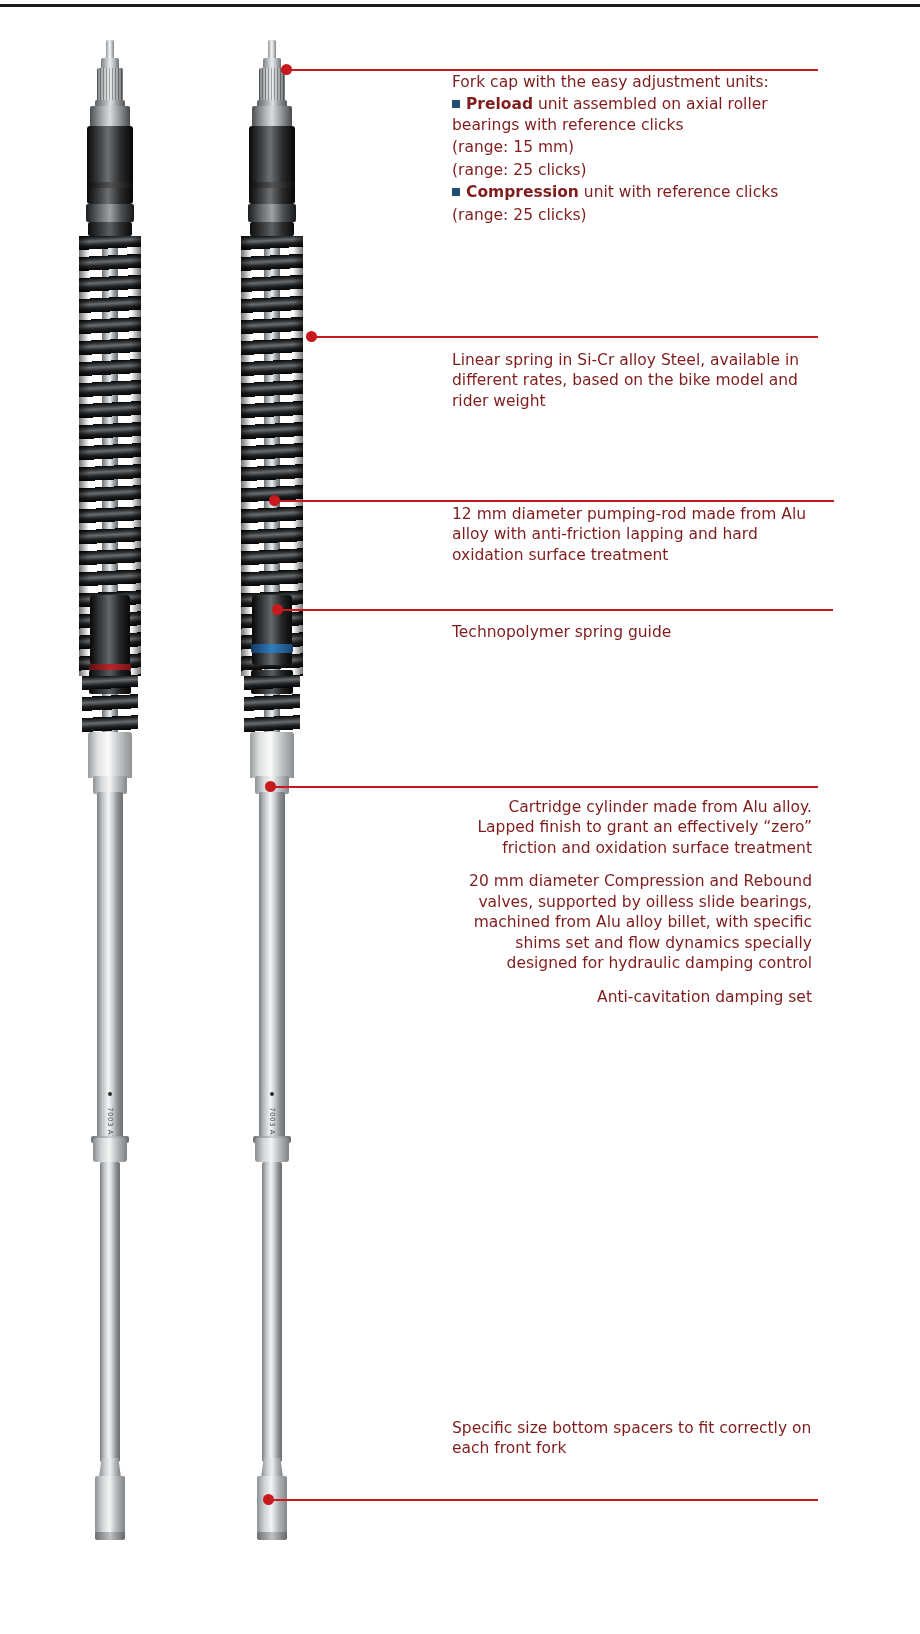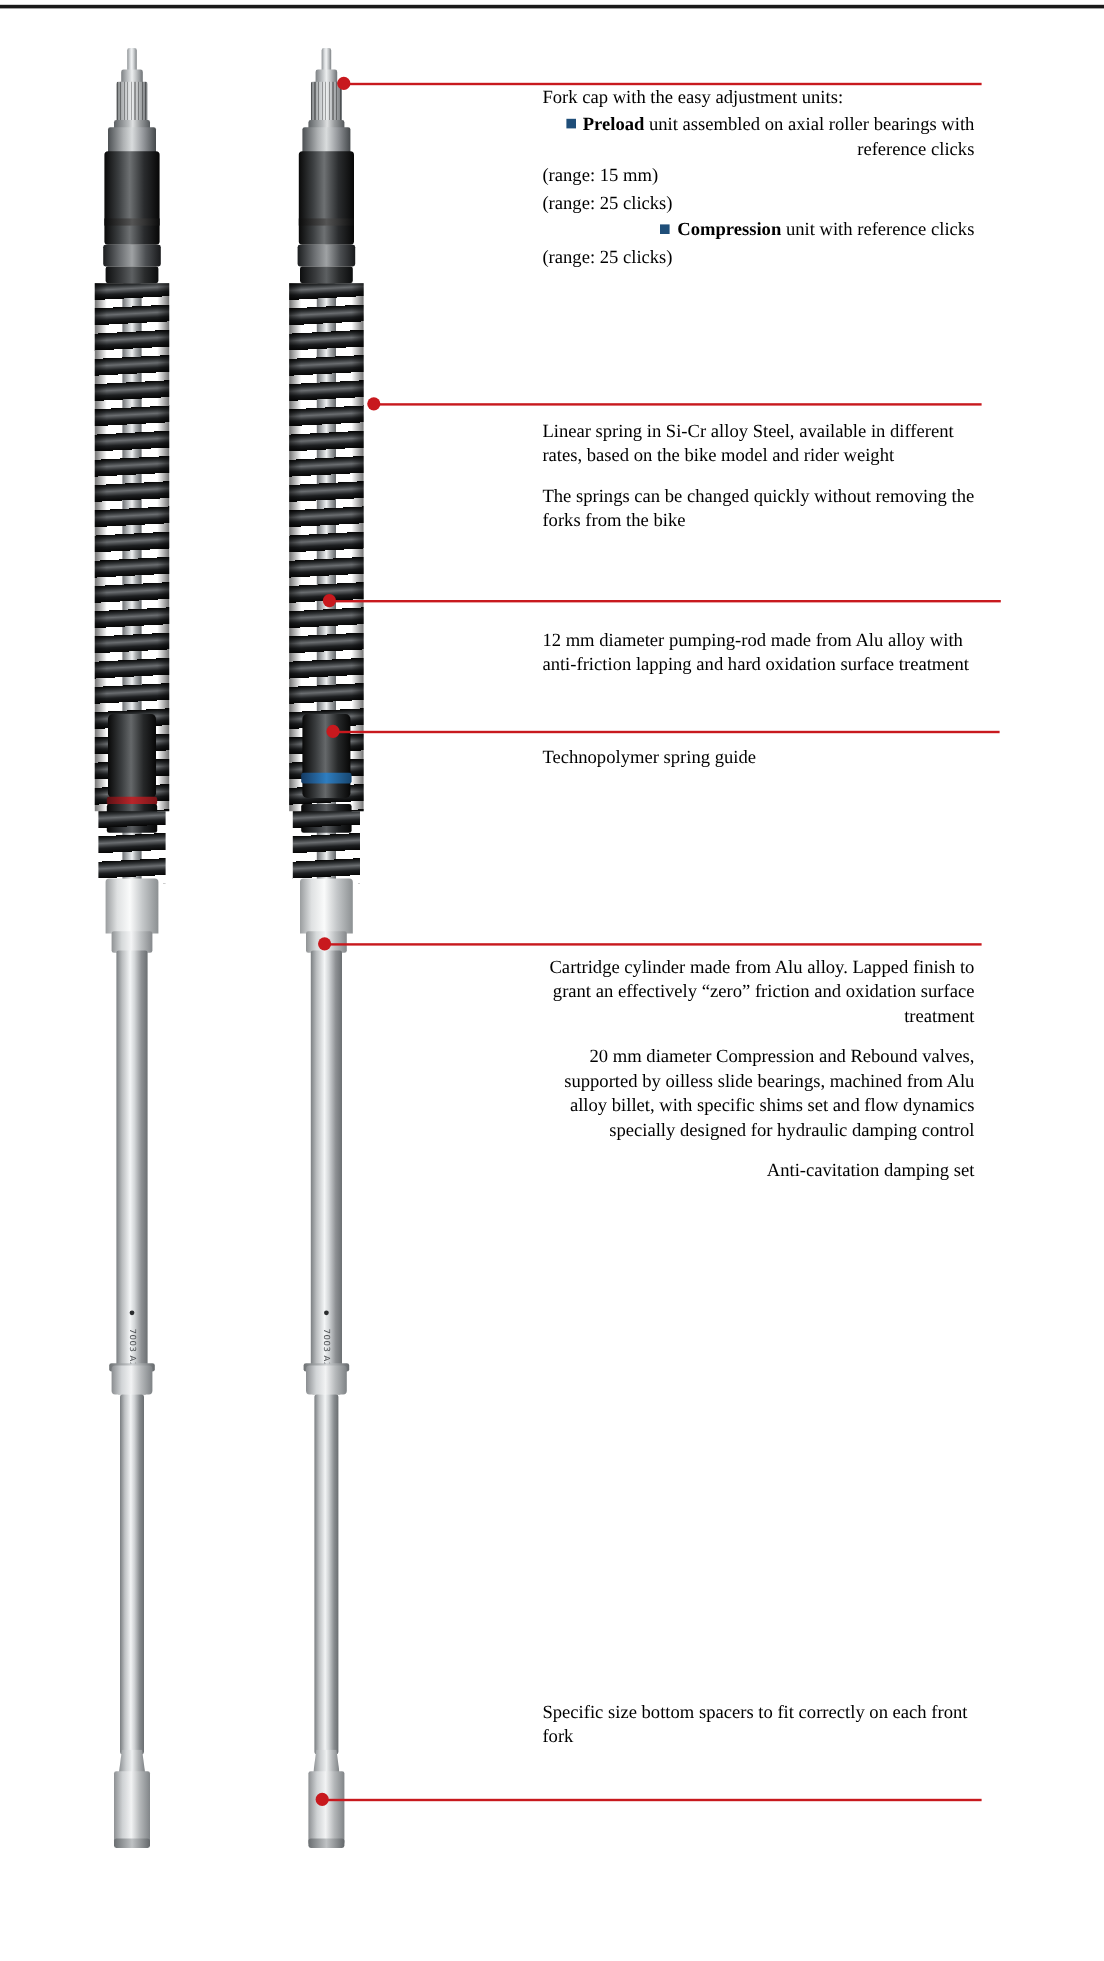--- a/index.html
+++ b/index.html
@@ -277,29 +277,27 @@
     height: 11px;
     border-radius: 50%;
     background: #c8191e;
   }
   .callout {
     position: absolute;
     left: 452px;
     width: 360px;
     font-size: 15.5px;
     line-height: 1.32;
-    color: #000000;
-    font-family: Liberation Serif, serif;
+    color: #7f1d1d;
   }
   .callout p { margin: 0 0 2px 0; }
   .callout p.gap { margin-top: 13px; }
   .bullet-line {
     display: block;
     margin: 0;
-    text-align: right;
   }
   .sq {
     display: inline-block;
     width: 8px;
     height: 8px;
     background: #1f4e79;
     margin-right: 6px;
     vertical-align: 1px;
   }
   .b { font-weight: bold; }
@@ -379,26 +377,25 @@
   <p class="bullet-line">
     <span class="sq"></span><span class="b">Compression</span><span> unit with reference clicks</span>
   </p>
   <p>(range: 25 clicks)</p>
 </div>
 
 <div class="dot" style="left:306px; top:331px;"></div>
 <div class="leader" style="left:315px; top:336px; width:503px;"></div>
 <div class="callout" style="top:350px;">
   <p>Linear spring in Si-Cr alloy Steel, available in different rates, based on the bike model and rider weight</p>
-  <p class="gap">The springs can be changed quickly without removing the forks from the bike</p>
 </div>
 
 <div class="dot" style="left:269px; top:495px;"></div>
 <div class="leader" style="left:278px; top:500px; width:556px;"></div>
-<div class="callout" style="top:504px;margin-top:20px;">
+<div class="callout" style="top:504px;">
   <p>12 mm diameter pumping-rod made from Alu alloy with anti-friction lapping and hard oxidation surface treatment</p>
 </div>
 
 <div class="dot" style="left:272px; top:604px;"></div>
 <div class="leader" style="left:281px; top:609px; width:552px;"></div>
 <div class="callout" style="top:622px;">
   <p>Technopolymer spring guide</p>
 </div>
 
 <div class="dot" style="left:265px; top:781px;"></div>

